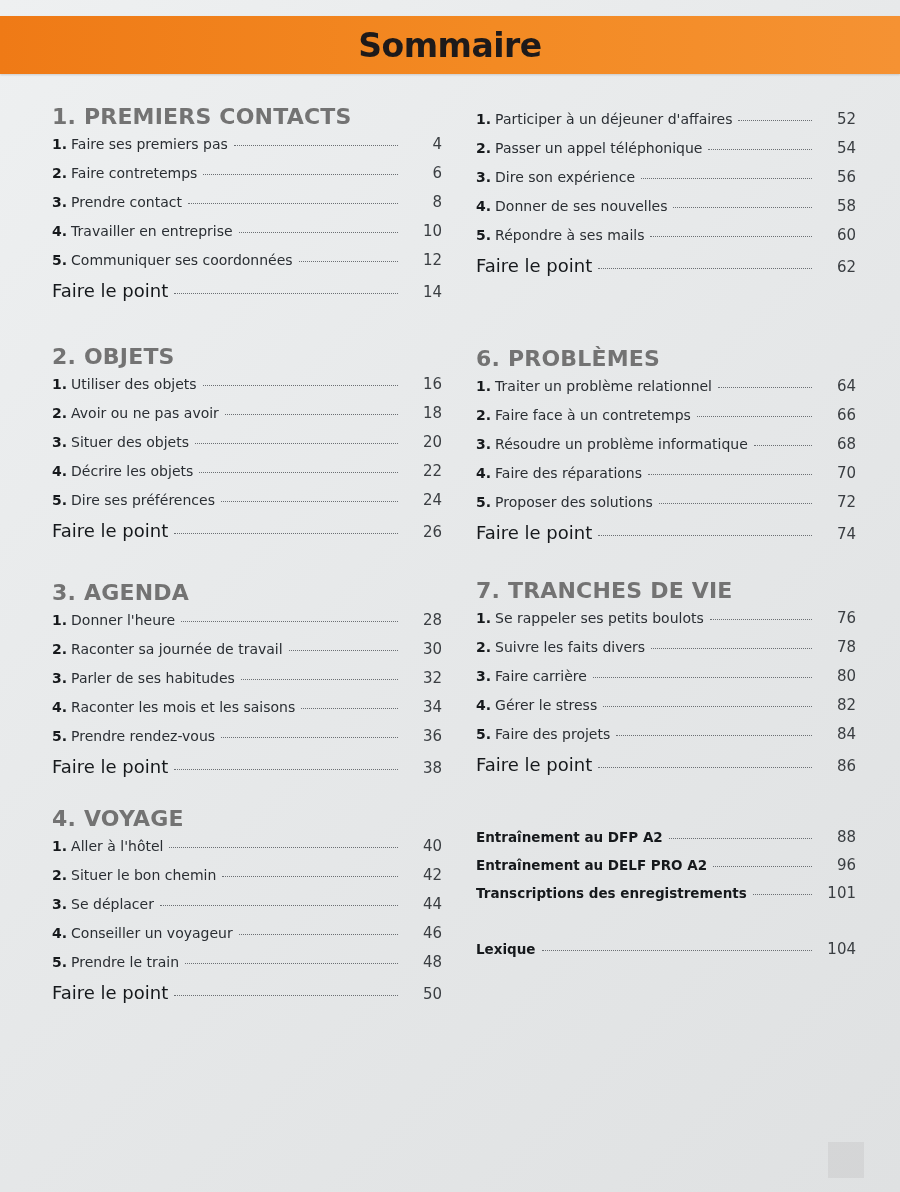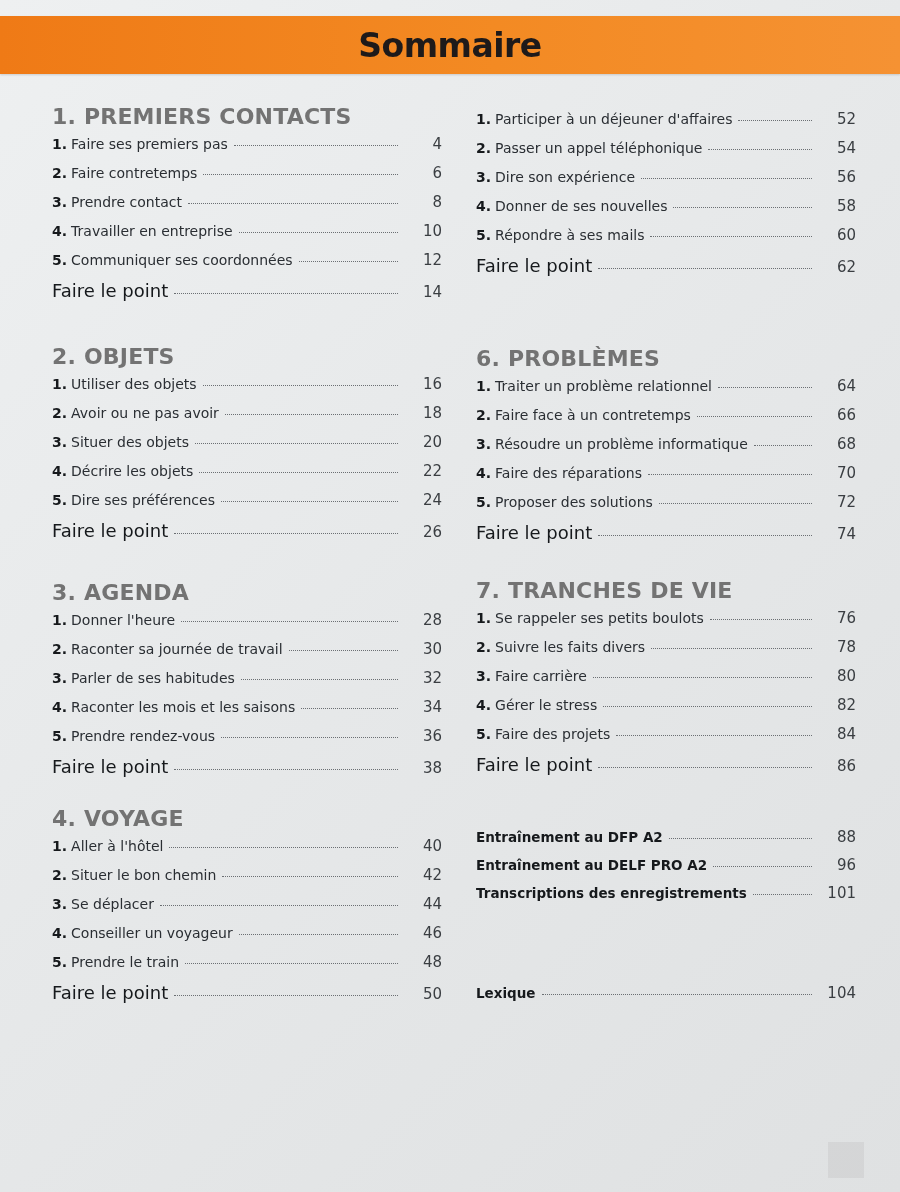--- a/index.html
+++ b/index.html
@@ -343,21 +343,21 @@
         <span class="leader"></span>
         <span class="page">96</span>
       </div>
     <div class="entry">
         <span class="label">Transcriptions des enregistrements</span>
         <span class="leader"></span>
         <span class="page">101</span>
       </div>
   </div>
 
-  <div class="annexes" style="top:940px;margin-top:44px;">
+  <div class="annexes" style="top:940px;">
     <div class="entry">
         <span class="label">Lexique</span>
         <span class="leader"></span>
         <span class="page">104</span>
       </div>
   </div>
 </div>
 
 <div class="corner-box"></div>
 

